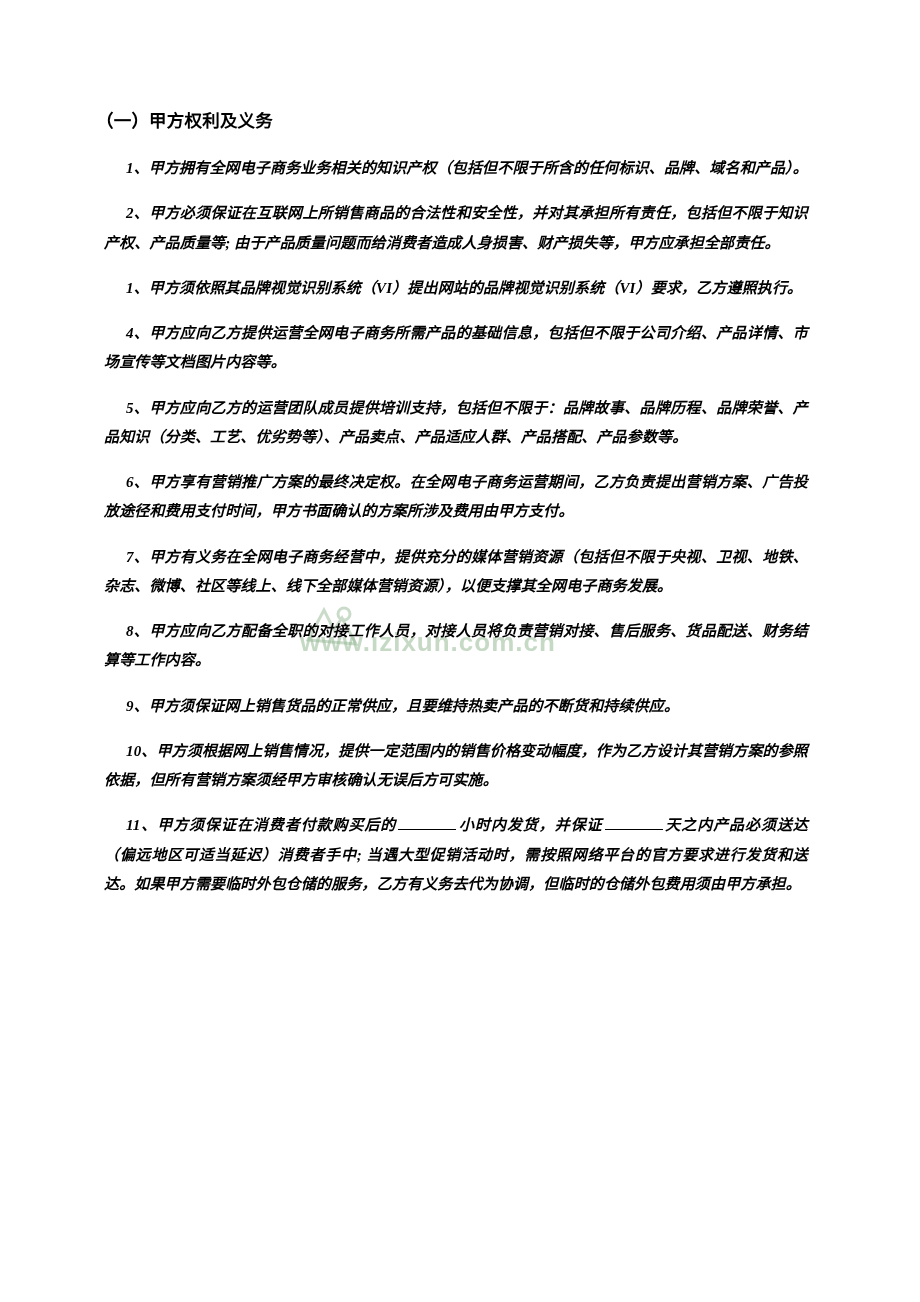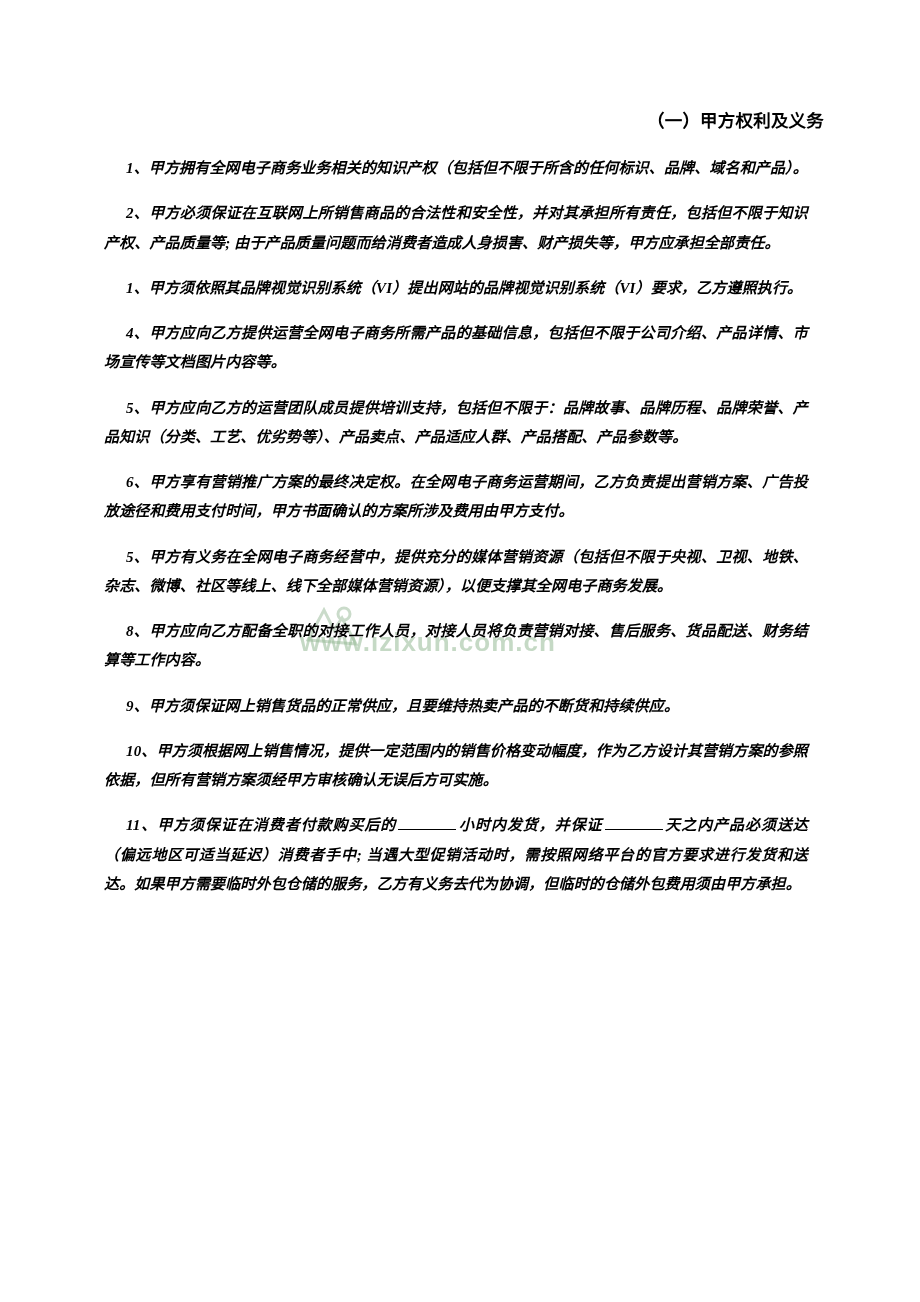--- a/index.html
+++ b/index.html
@@ -27,21 +27,20 @@
     z-index: 2;
   }
   .heading {
     font-size: 17.5px;
     line-height: 1.95;
     font-weight: 700;
     margin: 0 0 10px 0;
     text-indent: 0;
     padding-left: 8px;
     letter-spacing: 0.2px;
-    text-align: right;
   }
   .para {
     font-size: 15px;
     line-height: 1.95;
     font-weight: 700;
     margin: 16px;
     text-indent: 22px;
     text-align: justify;
     text-justify: inter-ideograph;
     letter-spacing: 0.15px;
@@ -102,21 +101,21 @@
   <div class="doc-body">
 
     <p class="heading">（一）甲方权利及义务</p>
 
     <p class="para">1、甲方拥有全网电子商务业务相关的知识产权（包括但不限于所含的任何标识、品牌、域名和产品）。</p>
     <p class="para">2、甲方必须保证在互联网上所销售商品的合法性和安全性，并对其承担所有责任，包括但不限于知识产权、产品质量等; 由于产品质量问题而给消费者造成人身损害、财产损失等，甲方应承担全部责任。</p>
     <p class="para">1、甲方须依照其品牌视觉识别系统（VI）提出网站的品牌视觉识别系统（VI）要求，乙方遵照执行。</p>
     <p class="para">4、甲方应向乙方提供运营全网电子商务所需产品的基础信息，包括但不限于公司介绍、产品详情、市场宣传等文档图片内容等。</p>
     <p class="para">5、甲方应向乙方的运营团队成员提供培训支持，包括但不限于：品牌故事、品牌历程、品牌荣誉、产品知识（分类、工艺、优劣势等）、产品卖点、产品适应人群、产品搭配、产品参数等。</p>
     <p class="para">6、甲方享有营销推广方案的最终决定权。在全网电子商务运营期间，乙方负责提出营销方案、广告投放途径和费用支付时间，甲方书面确认的方案所涉及费用由甲方支付。</p>
-    <p class="para">5、甲方有义务在全网电子商务经营中，提供充分的媒体营销资源（包括但不限于央视、卫视、地铁、杂志、微博、社区等线上、线下全部媒体营销资源），以便支撑其全网电子商务发展。</p>
+    <p class="para">7、甲方有义务在全网电子商务经营中，提供充分的媒体营销资源（包括但不限于央视、卫视、地铁、杂志、微博、社区等线上、线下全部媒体营销资源），以便支撑其全网电子商务发展。</p>
     <p class="para">8、甲方应向乙方配备全职的对接工作人员，对接人员将负责营销对接、售后服务、货品配送、财务结算等工作内容。</p>
     <p class="para">9、甲方须保证网上销售货品的正常供应，且要维持热卖产品的不断货和持续供应。</p>
     <p class="para">10、甲方须根据网上销售情况，提供一定范围内的销售价格变动幅度，作为乙方设计其营销方案的参照依据，但所有营销方案须经甲方审核确认无误后方可实施。</p>
 
     <p class="para"><span>11、甲方须保证在消费者付款购买后的</span><span class="blank"></span><span>小时内发货，并保证</span><span class="blank"></span><span>天之内产品必须送达（偏远地区可适当延迟）消费者手中; 当遇大型促销活动时，需按照网络平台的官方要求进行发货和送达。如果甲方需要临时外包仓储的服务，乙方有义务去代为协调，但临时的仓储外包费用须由甲方承担。</span></p>
 
 
   </div>
 </div>
 

